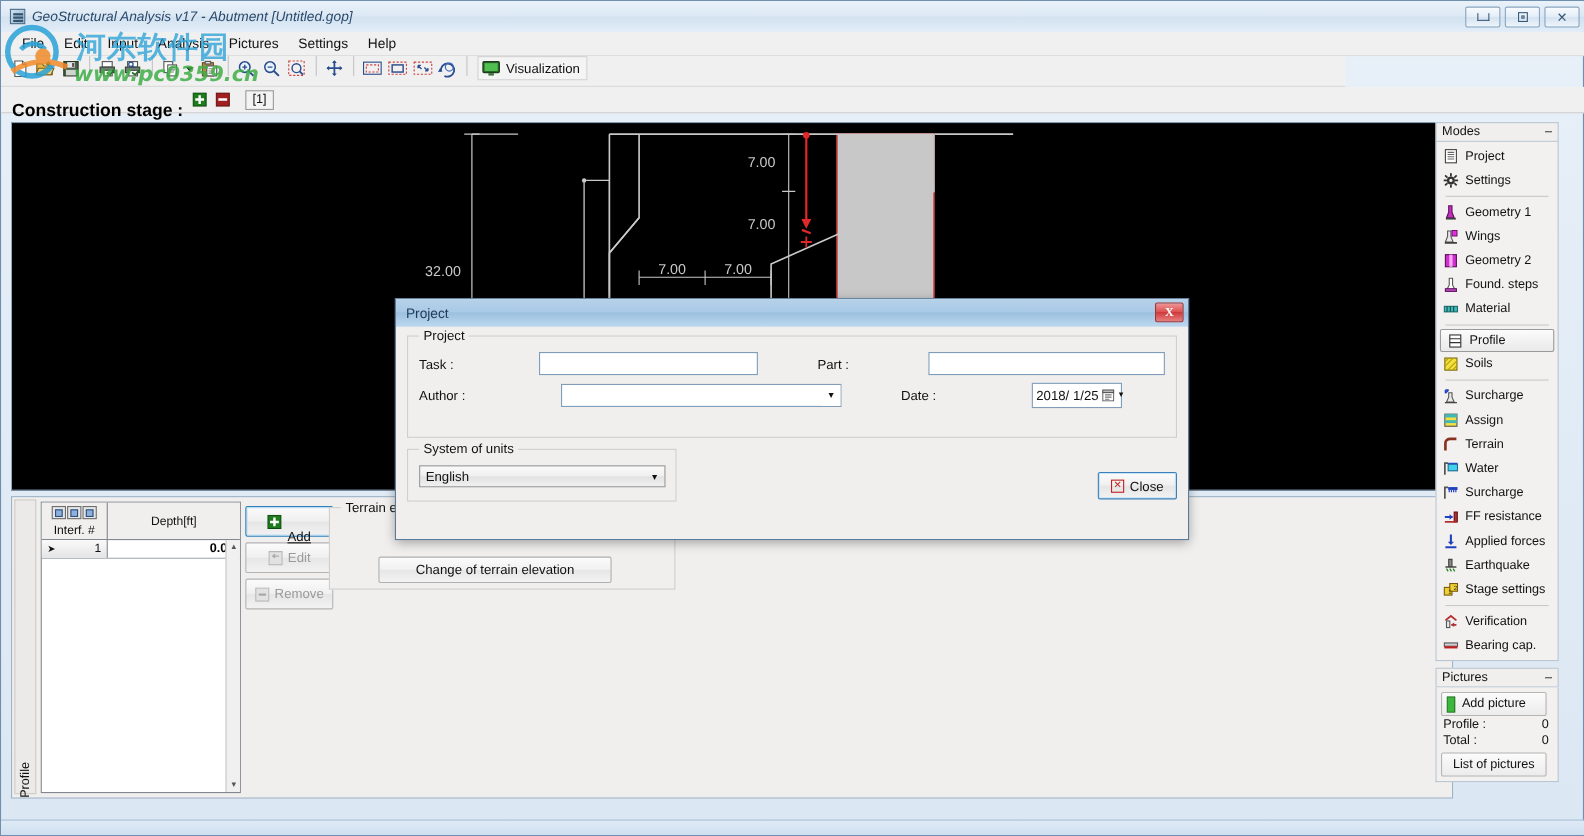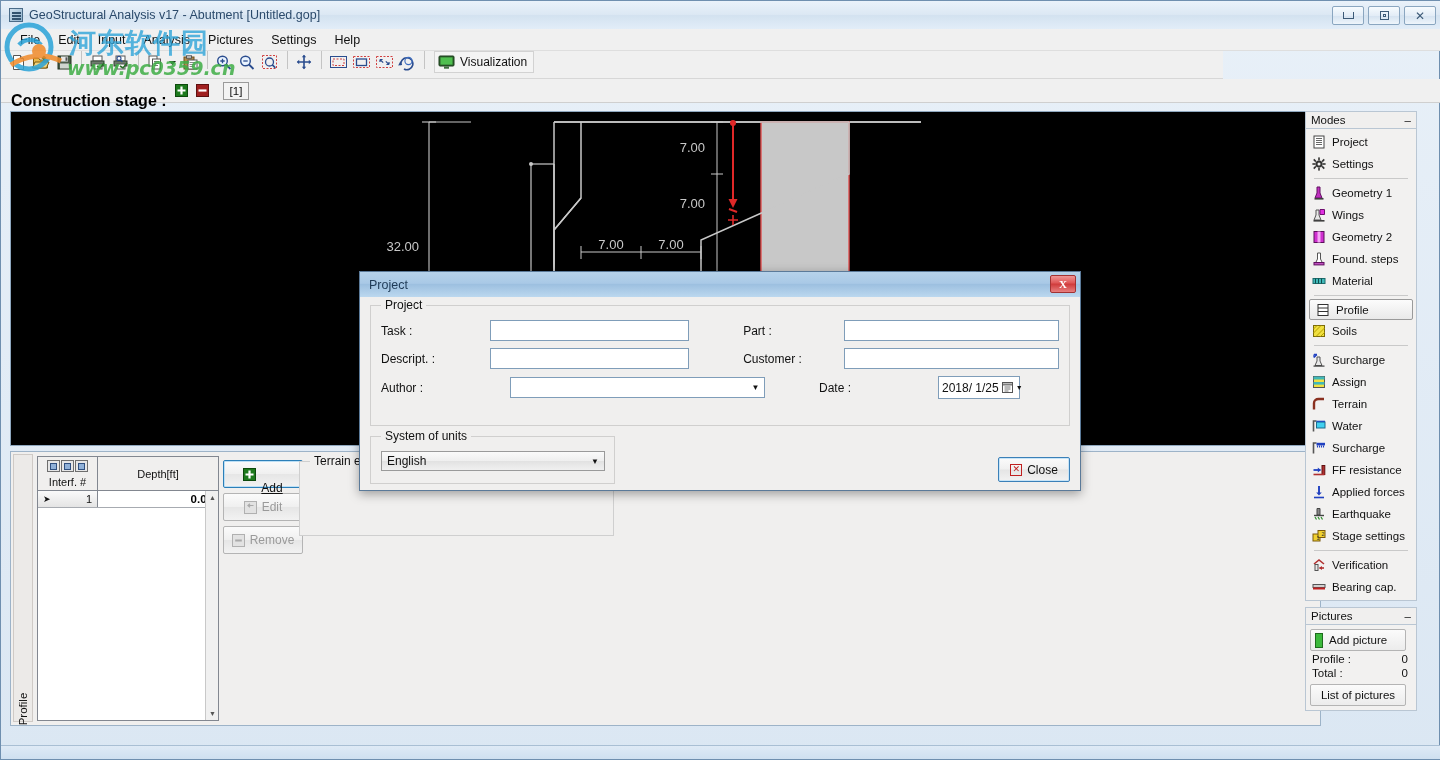--- a/index.html
+++ b/index.html
@@ -26,21 +26,21 @@
   }
   .app-icon {
     width:14px; height:14px; margin-right:6px; flex:0 0 auto;
     border:1px solid #4a6b88; background:linear-gradient(135deg,#cfe0ee,#8fb2cc);
     position:relative;
   }
   .app-icon:after{
     content:""; position:absolute; left:2px; top:3px; width:9px; height:2px;
     background:#33536f; box-shadow:0 3px 0 #33536f, 0 6px 0 #33536f;
   }
-  .title-text { color:#2b4a6b; font-size:12.5px; white-space:nowrap; }
+  .title-text { color:#2b4a6b; font-size:12.5px; white-space:nowrap;font-style:italic; }
   .win-btns { position:absolute; right:5px; top:5px; display:flex; gap:4px; }
   .win-btn {
     width:32px; height:19px;
     background:linear-gradient(180deg,#f7fbfe 0%,#e3edf7 50%,#d4e2f0 51%,#eef5fb 100%);
     border:1px solid #8aa6c0; border-radius:2px;
     display:flex; align-items:center; justify-content:center;
     color:#3c5a77; font-size:10px; line-height:1;
   }
   .glyph-min { width:11px; height:7px; border:1px solid #3c5a77; border-top:none; }
   .glyph-max { width:9px;  height:9px; border:1px solid #3c5a77; position:relative; }
@@ -559,20 +559,23 @@
             <rect x="0.5" y="0.5" width="12" height="12" fill="#e2e2e2" stroke="#b0b0b0"></rect>
             <path d="M3.2 6.5h6.6" stroke="#a9a9a9" stroke-width="2"></path>
           </svg>
         <span>Remove</span>
       </div>
     </div>
   </div>
 
   <div class="terrain-group">
     <span class="terrain-legend">Terrain elev</span>
+    <div class="terrain-btn">
+      <span>Change of terrain elevation</span>
+    </div>
   </div>
 
   <div class="sidebar">
     <div class="panel-head">
       <span>Modes</span>
       <span>–</span>
     </div>
     <div class="panel-body">
 
       <div class="mode-item">
@@ -789,26 +792,20 @@
       <div class="fieldset">
         <span class="fs-legend">Project</span>
 
         <div class="frow">
           <span class="flabel l1">Task :</span>
           <input class="fin w-left" type="text" value="" style="">
           <span class="flabel l2">Part :</span>
           <input class="fin w-right" type="text" value="" style="">
         </div>
 
-        <div class="frow">
-          <span class="flabel l1">Descript. :</span>
-          <input class="fin w-left" type="text" value="" style="">
-          <span class="flabel l2">Customer :</span>
-          <input class="fin w-right" type="text" value="" style="">
-        </div>
 
         <div class="frow" style="margin-bottom:16px">
           <span class="flabel l1">Author :</span>
           <div class="combo">
             <input class="fin w-left" type="text" style="width: 255px;" value="">
             <div class="combo-arrow">▼</div>
           </div>
           <span class="flabel l2">Date :</span>
           <div class="datebox">
             <span class="date-val">2018/ 1/25</span>

